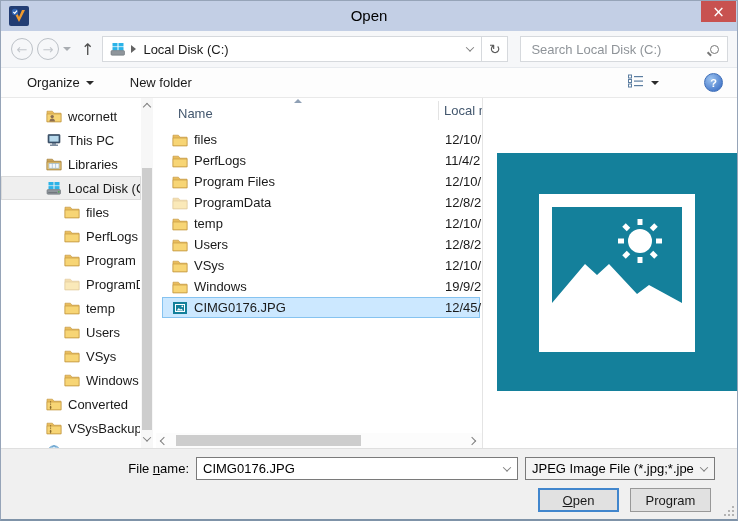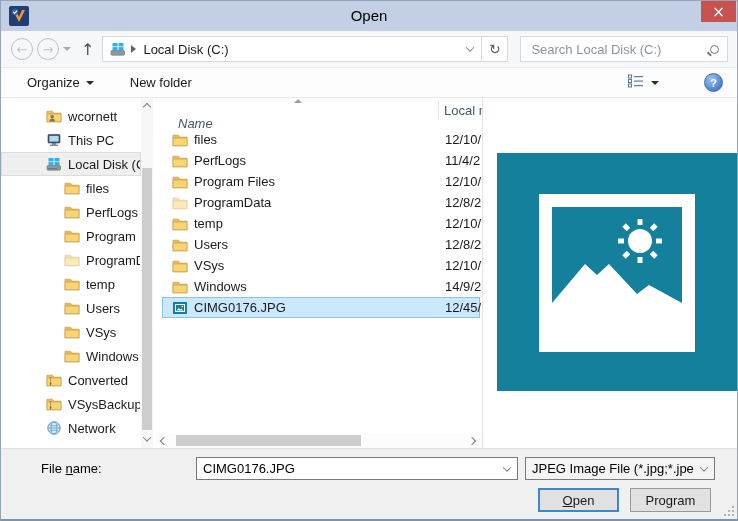--- a/index.html
+++ b/index.html
@@ -63,42 +63,42 @@
   .tree-row.ind1{padding-left:44px;}
   .tree-row.ind2{padding-left:62px;}
   .tree-row.faded .ic{opacity:.5;}
   .vscroll{position:absolute;top:0;right:3px;width:12px;height:100%;background:#f7f7f7;}
   .vscroll .arr{position:absolute;left:0;width:12px;height:14px;display:flex;align-items:center;justify-content:center;}
   .vscroll .arr.top{top:2px;} .vscroll .arr.bottom{bottom:2px;}
   .vscroll .thumb{position:absolute;left:1px;width:10px;top:70px;height:262px;background:#cdcdcd;}
 
   .list-pane{position:relative;width:326px;height:100%;overflow:hidden;}
   .list-header{position:absolute;top:0;left:0;right:0;height:26px;font-size:13px;color:#43576e;}
-  .col-name{position:absolute;left:22px;top:18px;font-style:italic;}
+  .col-name{position:absolute;left:22px;top:8px;}
   .col-date{position:absolute;left:288px;top:5px;white-space:nowrap;}
   .col-divider{position:absolute;left:282px;top:3px;bottom:4px;width:1px;background:#e3e3e3;}
   .sort-asc{position:absolute;left:138px;top:1px;width:0;height:0;
     border-left:4px solid transparent;border-right:4px solid transparent;border-bottom:4px solid #8fa0b5;}
   .rows{position:absolute;top:31px;left:0;right:0;}
   .file-row{position:relative;display:flex;align-items:center;height:21px;margin:0 2px 0 6px;border:1px solid transparent;font-size:13px;color:#1a1a1a;}
   .file-row .ic{flex:none;width:16px;height:16px;margin-left:9px;margin-right:6px;}
   .file-row.selected{background:#cce8ff;border-color:#86c3f0;}
   .file-row.faded .ic{opacity:.5;}
   .file-row .fdate{position:absolute;left:282px;white-space:nowrap;}
   .hscroll{position:absolute;left:0;right:0;bottom:0;height:15px;background:#fcfcfc;display:flex;align-items:center;}
   .hscroll .arr{width:16px;display:flex;align-items:center;justify-content:center;}
   .hscroll .thumb{position:absolute;left:20px;width:185px;top:2px;height:11px;background:#cdcdcd;}
   .hscroll .arr.r{position:absolute;right:2px;}
 
   .preview-pane{position:relative;flex:1;border-left:1px solid #e4e4e4;background:#fff;}
   .preview-pane svg{position:absolute;left:14px;top:55px;}
 
   
   .footer{position:relative;height:71px;background:#f0f0f0;border-top:1px solid #dfdfdf;font-size:13px;}
-  .fn-label{position:absolute;left:40px;top:12px;width:148px;color:#000;}
+  .fn-label{position:absolute;left:40px;top:12px;width:148px;text-align:right;color:#000;}
   .u{text-decoration:underline;}
   .fn-combo{position:absolute;left:195px;top:8px;width:322px;height:23px;background:#fff;border:1px solid #7a7a7a;display:flex;align-items:center;}
   .fn-combo input{flex:1;border:none;outline:none;font:inherit;padding:0 6px;min-width:0;background:transparent;}
   .combo-chev{flex:none;width:20px;display:flex;align-items:center;justify-content:center;height:100%;}
   .ft-combo{position:absolute;left:524px;top:8px;width:190px;height:23px;background:#f4f4f4;border:1px solid #7a7a7a;display:flex;align-items:center;}
   .ft-combo .ft-text{flex:1;padding:0 4px 0 6px;white-space:nowrap;overflow:hidden;}
   .btn{position:absolute;height:24px;width:81px;background:#e1e1e1;font:inherit;color:#1a1a1a;}
   .btn.open{left:537px;top:39px;border:2px solid #4186cd;}
   .btn.cancel{left:629px;top:39px;border:1px solid #989898;}
   .grip{position:absolute;right:3px;bottom:3px;width:10px;height:10px;}
@@ -204,20 +204,30 @@
         </div>
         <div class="tree-row ind1">
           <span class="ic"><svg width="16" height="16" viewBox="0 0 16 16">
               <rect x="2" y="2.5" width="12" height="8.5" rx="0.8" fill="#3f5872" stroke="#2c3e52" stroke-width="0.6"></rect>
               <rect x="3.4" y="3.9" width="9.2" height="5.7" fill="#b7d9ec"></rect>
               <rect x="6" y="11.2" width="4" height="1.4" fill="#5d7187"></rect>
               <rect x="4" y="12.6" width="8" height="1.2" fill="#5d7187"></rect>
             </svg></span>
           <span>This PC</span>
         </div>
+        <div class="tree-row ind1">
+          <span class="ic"><svg width="16" height="16" viewBox="0 0 16 16">
+              <path d="M1 3.2 h5.4 l1.6 2 H15 V13.8 H1 Z" fill="#caa257" stroke="#a8843f" stroke-width="0.7"></path>
+              <rect x="1" y="6" width="14" height="7.8" fill="#e9c878" stroke="#a8843f" stroke-width="0.7"></rect>
+              <rect x="3" y="7.4" width="10" height="4.8" fill="#f5f8fb" stroke="#8fb2cf" stroke-width="0.6"></rect>
+              <line x1="6.3" y1="7.4" x2="6.3" y2="12.2" stroke="#8fb2cf" stroke-width="0.6"></line>
+              <line x1="9.6" y1="7.4" x2="9.6" y2="12.2" stroke="#8fb2cf" stroke-width="0.6"></line>
+            </svg></span>
+          <span>Libraries</span>
+        </div>
         <div class="tree-row ind1 selected">
           <span class="ic"><svg width="16" height="16" viewBox="0 0 16 16">
               <rect x="2.5" y="2" width="5" height="3.4" fill="#2bb3e8"></rect>
               <rect x="8.5" y="2" width="5" height="3.4" fill="#2bb3e8"></rect>
               <rect x="2.5" y="6.1" width="5" height="3.4" fill="#2bb3e8"></rect>
               <rect x="8.5" y="6.1" width="5" height="3.4" fill="#2bb3e8"></rect>
               <rect x="1" y="9.6" width="13.5" height="4.6" rx="1" fill="#8f969c" stroke="#6a7076" stroke-width="0.6"></rect>
               <rect x="2.2" y="12.2" width="9" height="0.9" fill="#6a7076"></rect>
               <circle cx="12.8" cy="11.9" r="0.8" fill="#4db04a"></circle>
             </svg></span>
@@ -380,21 +390,21 @@
               </svg></span>
             <span>VSys</span>
             <span class="fdate">12/10/</span>
           </div>
           <div class="file-row">
             <span class="ic"><svg width="16" height="16" viewBox="0 0 16 16">
                 <path d="M1 3.2 h5.4 l1.6 2 H15 V13.8 H1 Z" fill="#e9bd5e" stroke="#c79b43" stroke-width="0.7"></path>
                 <rect x="1" y="6" width="14" height="7.8" fill="#f7d575" stroke="#c79b43" stroke-width="0.7"></rect>
               </svg></span>
             <span>Windows</span>
-            <span class="fdate">14/9/2</span>
+            <span class="fdate">19/9/2</span>
           </div>
           <div class="file-row selected">
             <span class="ic"><svg width="16" height="16" viewBox="0 0 16 16">
                 <rect x="1" y="2" width="14" height="12" fill="#14809b"></rect>
                 <rect x="3" y="4" width="10" height="8" fill="#fff"></rect>
                 <rect x="4" y="5" width="8" height="6" fill="#14809b"></rect>
                 <circle cx="10.3" cy="6.3" r="0.9" fill="#fff"></circle>
                 <polygon points="4.6,10.4 6.8,8 8.2,9.5 9.3,8.7 11.4,10.4" fill="#fff"></polygon>
               </svg></span>
             <span>CIMG0176.JPG</span>

